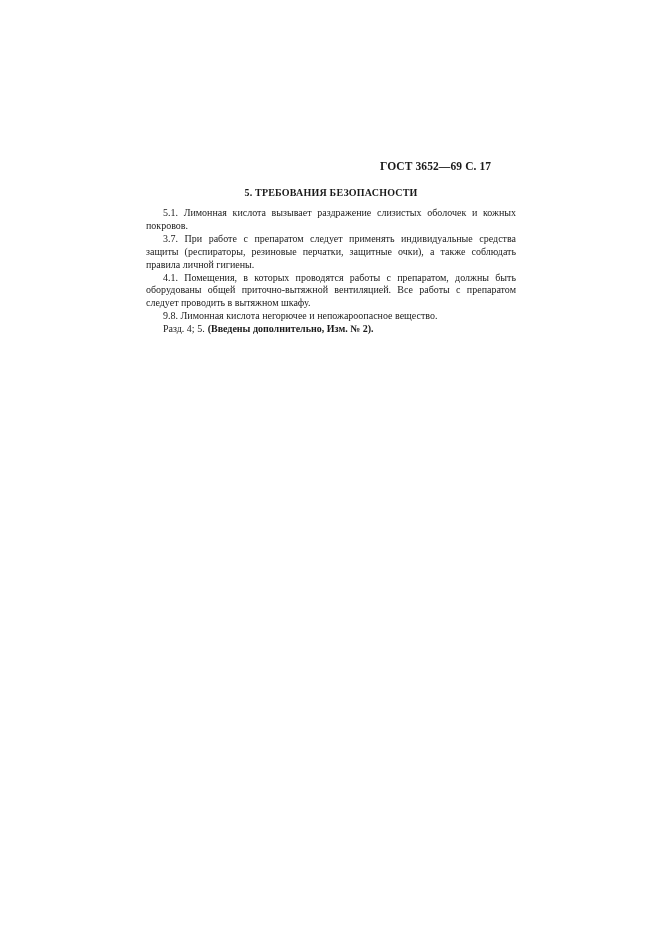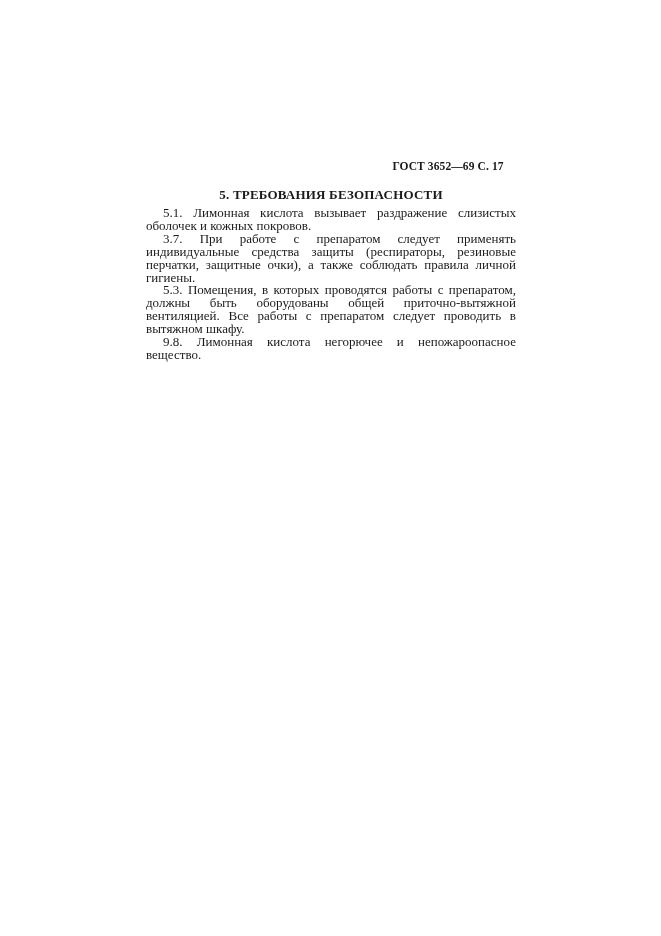--- a/index.html
+++ b/index.html
@@ -13,41 +13,41 @@
       position: relative;
       overflow: hidden;
       font-family: "Liberation Serif", "DejaVu Serif", serif;
       color: #1a1a1a;
     }
     .page-header {
       position: absolute;
       top: 160px;
       left: 380px;
       width: 136px;
-      text-align: center;
+      text-align: left;
       font-weight: bold;
       font-size: 11.5px;
       letter-spacing: 0.1px;
     }
     .section-title {
       position: absolute;
       top: 187px;
       left: 146px;
       width: 370px;
       text-align: center;
       font-weight: bold;
-      font-size: 13px;
+      font-size: 10px;
       letter-spacing: 0.2px;
     }
     .body-text {
       position: absolute;
       top: 207px;
       left: 146px;
       width: 370px;
-      font-size: 13px;
+      font-size: 10px;
       line-height: 12.9px;
       text-align: justify;
     }
     .para {
       margin: 0;
       text-indent: 17px;
       text-align: justify;
       text-align-last: left;
     }
     .note {
@@ -62,15 +62,16 @@
 </head>
 <body>
 
 <div class="page-header">ГОСТ 3652—69 С. 17</div>
 
 <div class="section-title">5. ТРЕБОВАНИЯ БЕЗОПАСНОСТИ</div>
 
 <div class="body-text">
   <p class="para">5.1. Лимонная кислота вызывает раздражение слизистых оболочек и кожных покровов.</p>
   <p class="para">3.7. При работе с препаратом следует применять индивидуальные средства защиты (респираторы, резиновые перчатки, защитные очки), а также соблюдать правила личной гигиены.</p>
-  <p class="para">5.3. Помещения, в которых проводятся работы с препаратом, должны быть оборудованы общей приточно-вытяжной вентиляцией. Все работы с препаратом следует проводить в вытяжном шкафу.</p>
+  <p class="para">4.1. Помещения, в которых проводятся работы с препаратом, должны быть оборудованы общей приточно-вытяжной вентиляцией. Все работы с препаратом следует проводить в вытяжном шкафу.</p>
   <p class="para">9.8. Лимонная кислота негорючее и непожароопасное вещество.</p>
+  <p class="note"><span>Разд. 4; 5.</span><b>(Введены дополнительно, Изм. № 2).</b></p>
 </div>
 
 </body></html>

